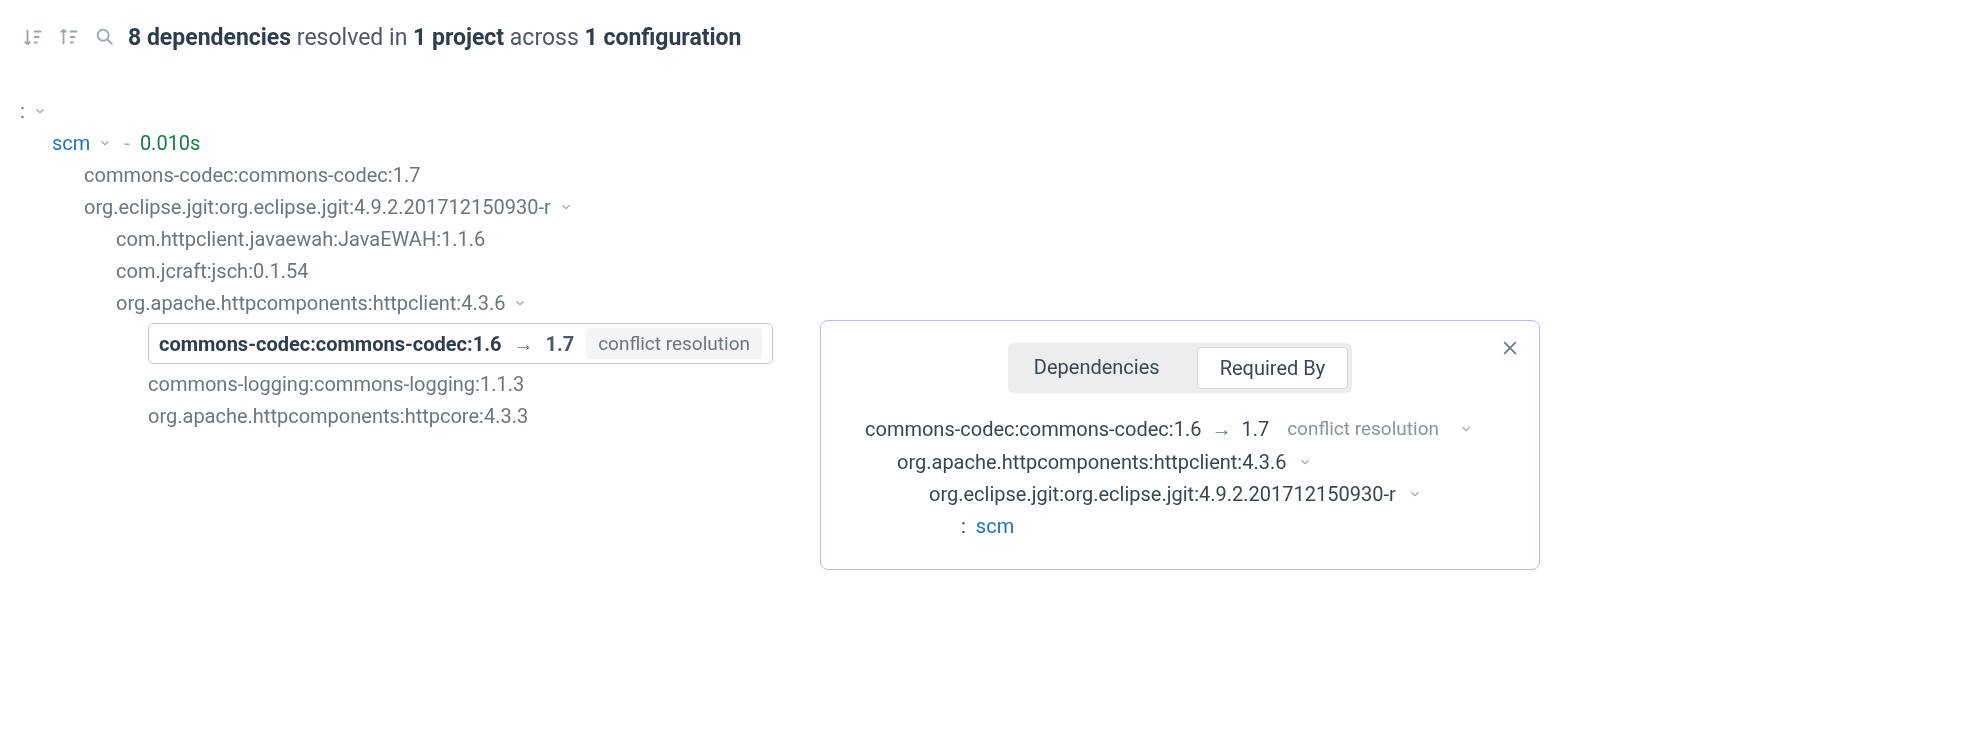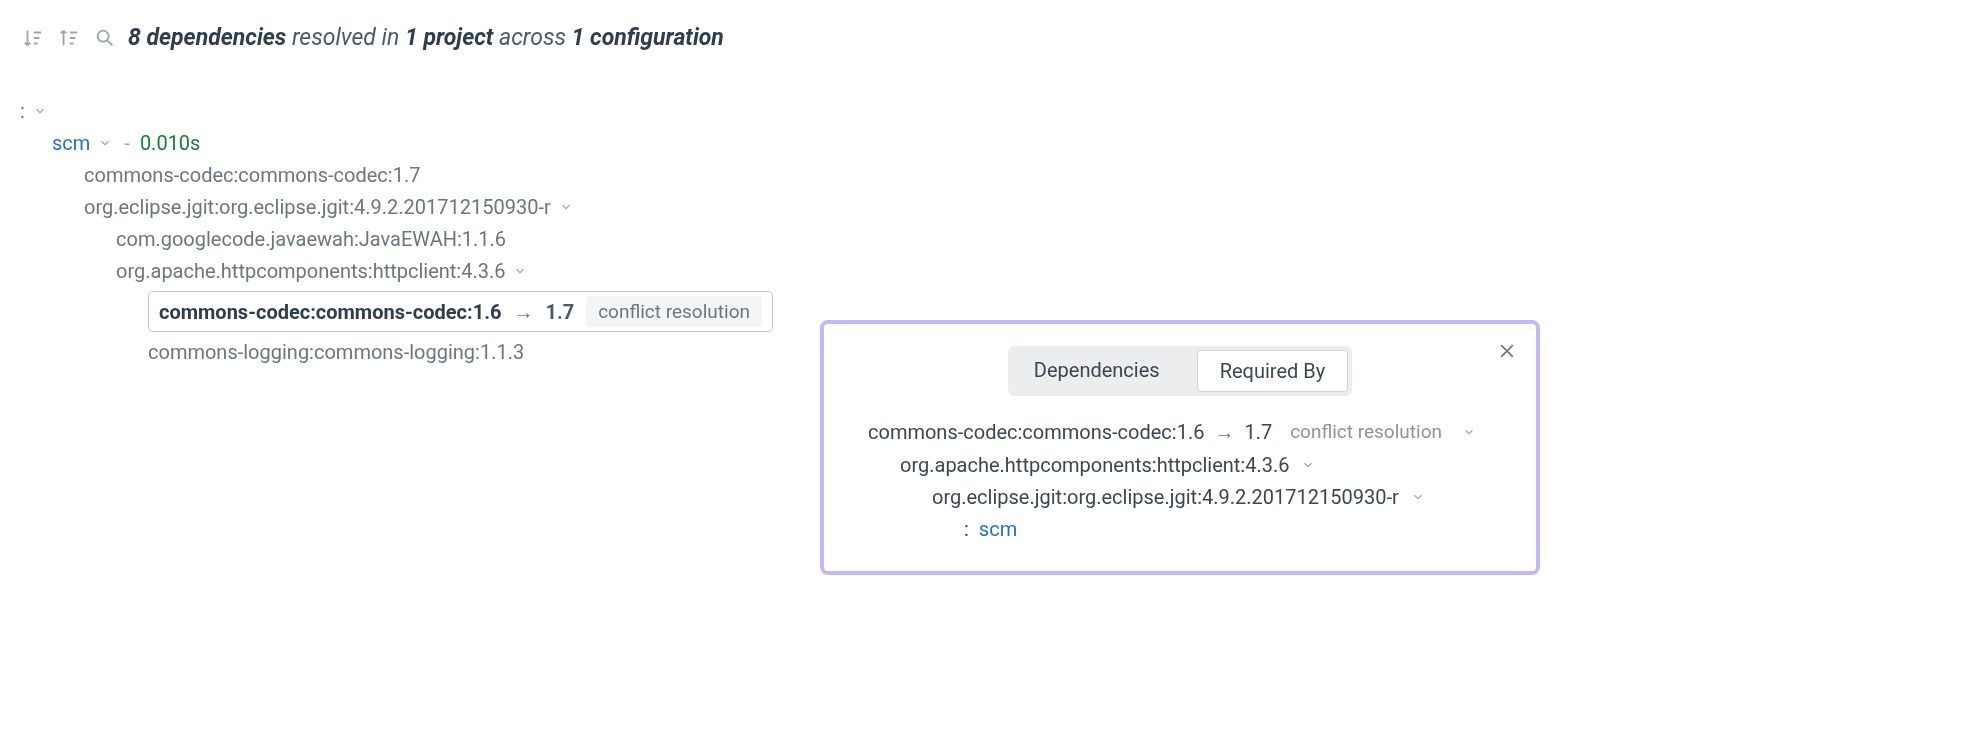--- a/index.html
+++ b/index.html
@@ -7,24 +7,23 @@
   font-family: -apple-system, BlinkMacSystemFont, "Segoe UI", Roboto, Helvetica, Arial, sans-serif;
   font-size: 20px;
   color: #2c3e50;
   background: #fff;
   padding: 20px;
 }
 
 
 .header {
   display: flex;
-  align-items: flex-end;
+  align-items: flex-start;
   gap: 10px;
   padding: 4px 0 24px 0;
-  font-style: italic;
 }
 .header-icon {
   width: 26px;
   height: 26px;
   display: inline-flex;
   align-items: center;
   justify-content: center;
   color: #9aa5ae;
 }
 .header-icon svg { width: 22px; height: 22px; }
@@ -96,21 +95,21 @@
   border-radius: 4px;
 }
 
 
 .panel {
   position: absolute;
   left: 820px;
   top: 320px;
   width: 720px;
   min-height: 250px;
-  border: 4px solid #c4b5fd;
+  border: 1px solid #c4b5fd;
   border-radius: 8px;
   background: #fff;
   padding: 22px 24px 26px 24px;
 }
 .panel-close {
   position: absolute;
   right: 16px;
   top: 14px;
   width: 26px;
   height: 26px;
@@ -225,23 +224,26 @@
   <div class="tree-row indent-2">
     <span class="dep">org.eclipse.jgit:org.eclipse.jgit:4.9.2.201712150930-r</span>
     <span class="chev">
       <svg viewBox="0 0 24 24" fill="none" stroke="currentColor" stroke-width="2">
           <path d="M6 9l6 6 6-6"></path>
         </svg>
     </span>
   </div>
 
   <div class="tree-row indent-3">
-    <span class="dep">com.googlecode.javaewah:JavaEWAH:1.1.6</span>
-  </div>
-
+    <span class="dep">com.httpclient.javaewah:JavaEWAH:1.1.6</span>
+  </div>
+
+  <div class="tree-row indent-3">
+    <span class="dep">com.jcraft:jsch:0.1.54</span>
+  </div>
 
   <div class="tree-row indent-3">
     <span class="dep">org.apache.httpcomponents:httpclient:4.3.6</span>
     <span class="chev">
       <svg viewBox="0 0 24 24" fill="none" stroke="currentColor" stroke-width="2">
           <path d="M6 9l6 6 6-6"></path>
         </svg>
     </span>
   </div>
 
@@ -251,20 +253,23 @@
       <span class="arrow">→</span>
       <span class="ver">1.7</span>
       <span class="badge">conflict resolution</span>
     </span>
   </div>
 
   <div class="tree-row indent-4">
     <span class="dep">commons-logging:commons-logging:1.1.3</span>
   </div>
 
+  <div class="tree-row indent-4">
+    <span class="dep">org.apache.httpcomponents:httpcore:4.3.3</span>
+  </div>
 
 
 </div>
 
 <div class="panel">
   <span class="panel-close">
     <svg viewBox="0 0 24 24" fill="none" stroke="currentColor" stroke-width="2">
       <path d="M5 5l14 14M19 5L5 19"></path>
     </svg>
   </span>

